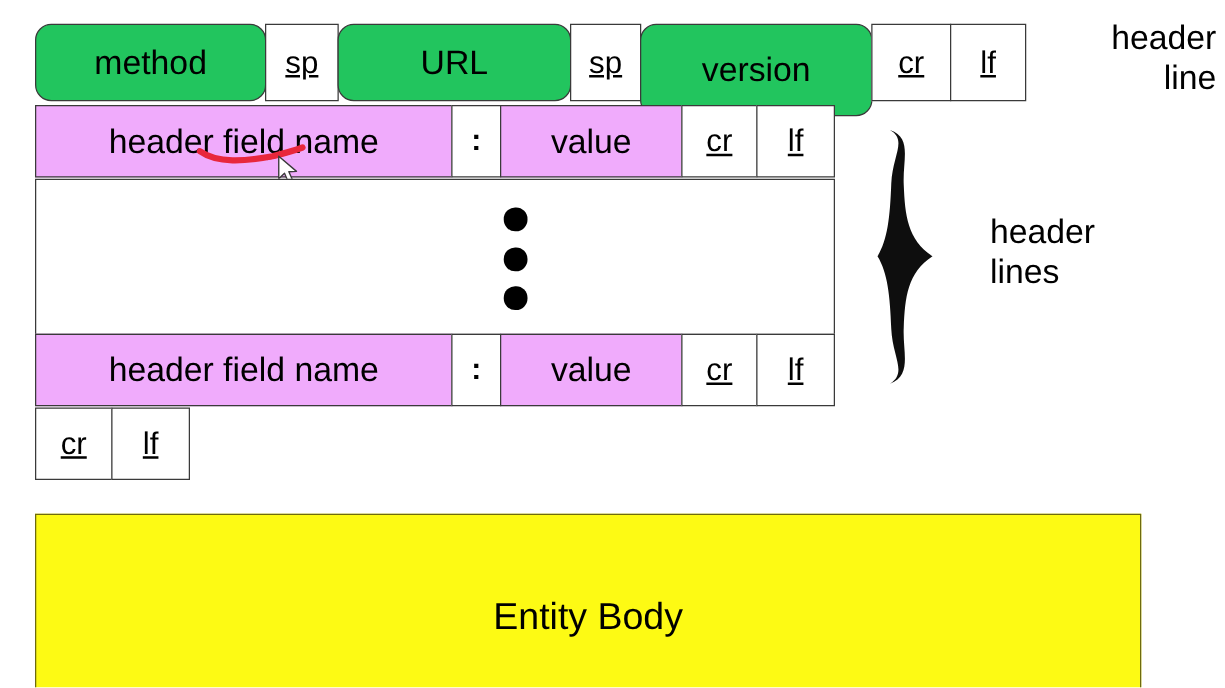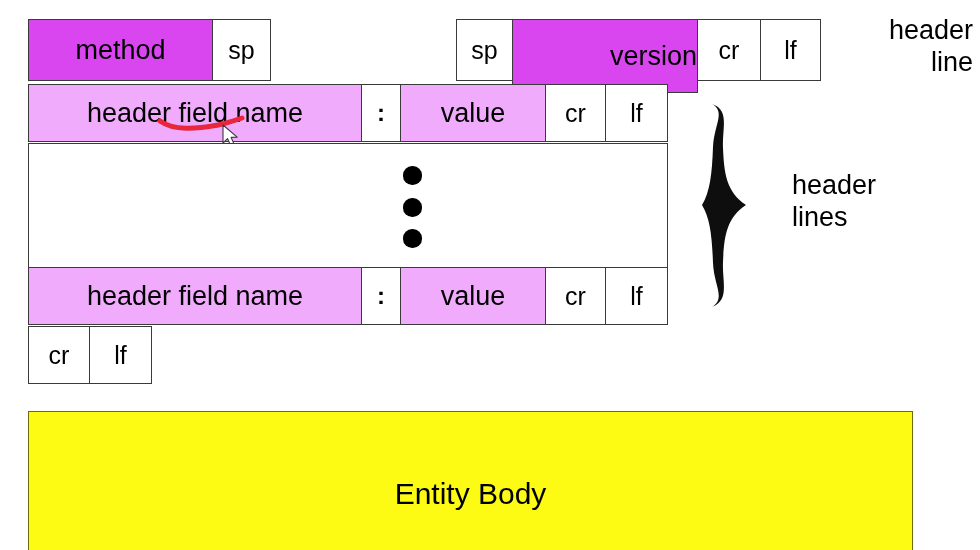--- a/index.html
+++ b/index.html
@@ -19,27 +19,27 @@
     position: absolute;
     box-sizing: border-box;
     border: 1px solid #3a3a3a;
     display: flex;
     align-items: center;
     justify-content: center;
     color: #000000;
     line-height: 1;
     white-space: nowrap;
   }
-  .green  { background: #d946ef; }
+  .green  { background: #22c55e; border-radius: 13px; }
   .magenta{ background: #f0abfc; justify-content: center; }
   .white  { background: #ffffff; }
   .yellow { background: #fdfa14; border-color: #6d6a10; }
 
   .t-big    { font-size: 27px; }
-  .t-med    { font-size: 25px; }
+  .t-med    { font-size: 25px; text-decoration: underline; }
   .t-colon  { font-size: 24px; font-weight: bold; }
   .t-entity { font-size: 30px; }
 
   .side-label {
     position: absolute;
     color: #000000;
     font-size: 27px;
     line-height: 1.18;
     white-space: pre-line;
   }
@@ -67,24 +67,27 @@
 <body>
 
 <div id="root">
 
   <div class="cell green t-big" style="left:28px; top:19px; width:185px; height:62px;">
     <span>method</span>
   </div>
   <div class="cell white t-med" style="left:212px; top:19px; width:59px; height:62px;">
     <span>sp</span>
   </div>
+  <div class="cell green t-big" style="left:270px; top:19px; width:187px; height:62px;">
+    <span>URL</span>
+  </div>
   <div class="cell white t-med" style="left:456px; top:19px; width:57px; height:62px;">
     <span>sp</span>
   </div>
-  <div class="cell green t-big" style="left:512px; top:19px; width:186px; height:74px;justify-content:flex-end;">
+  <div class="cell green t-big" style="left:512px; top:19px; width:186px; height:74px;">
     <span>version</span>
   </div>
   <div class="cell white t-med" style="left:697px; top:19px; width:64px; height:62px;">
     <span>cr</span>
   </div>
   <div class="cell white t-med" style="left:760px; top:19px; width:61px; height:62px;">
     <span>lf</span>
   </div>
 
   <div class="side-label" id="request-line-label" style="left:783px; top:15px; width:190px;">header

